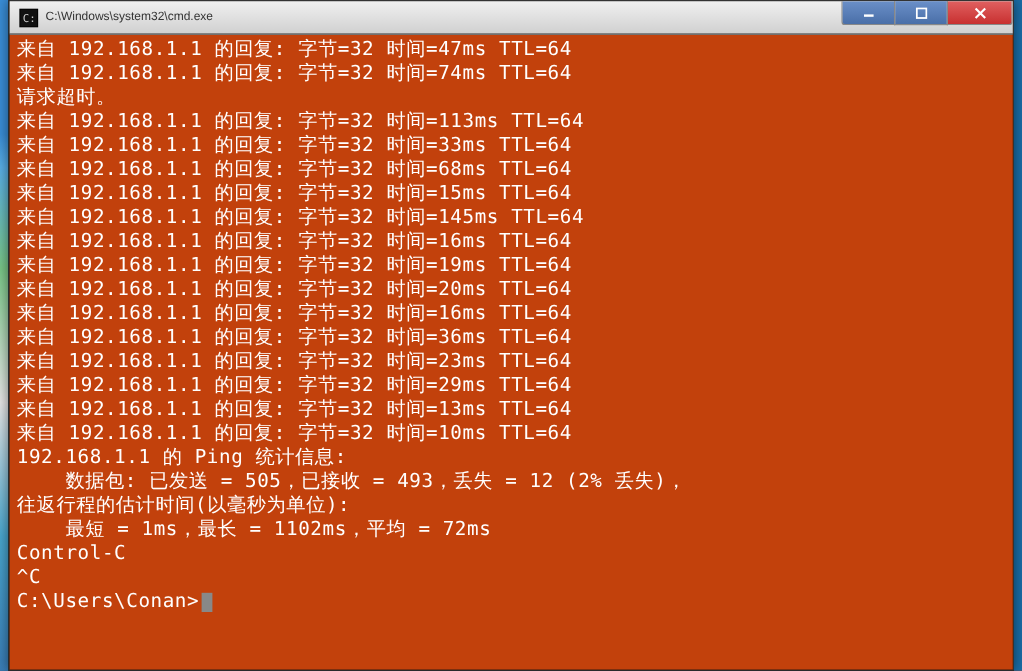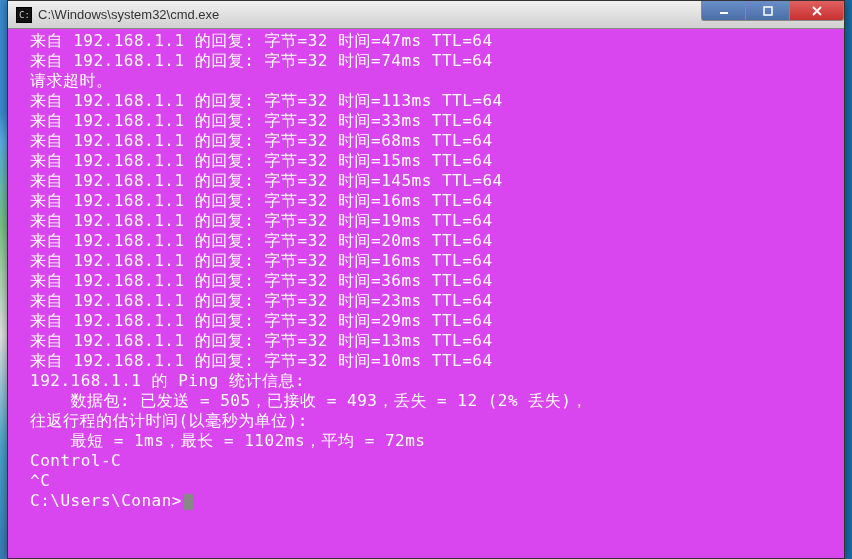--- a/index.html
+++ b/index.html
@@ -32,21 +32,21 @@
     }
     .titlebar-icon {
       width: 16px;
       height: 16px;
       margin-right: 6px;
       display: inline-flex;
       align-items: center;
       justify-content: center;
     }
     .titlebar-title {
-      font-size: 13px;
+      font-size: 10px;
       color: #333;
       flex: 1;
     }
     .window-controls {
       display: flex;
       height: 100%;
       align-items: flex-start;
     }
     .win-btn {
       width: 45px;
@@ -69,26 +69,26 @@
       background: linear-gradient(to bottom, #6a8fc8, #4a6fa8);
       color: #fff;
     }
     .win-btn.close {
       background: linear-gradient(to bottom, #e06060, #c83030);
       color: #fff;
       width: 55px;
       border-radius: 0 0 3px 0;
     }
     .terminal {
-      background: #d946ef;
+      background: #c2410c;
       color: #fff;
       font-family: "NSimSun", "SimSun", Consolas, monospace;
       font-size: 16px;
       line-height: 20px;
-      padding: 2px 22px;
+      padding: 2px 6px;
       height: calc(100% - 28px);
       overflow: hidden;
       white-space: pre;
       letter-spacing: 0.5px;
     }
     .terminal-line { display: block; }
     .prompt-cursor {
       display: inline-block;
       width: 9px;
       height: 16px;

